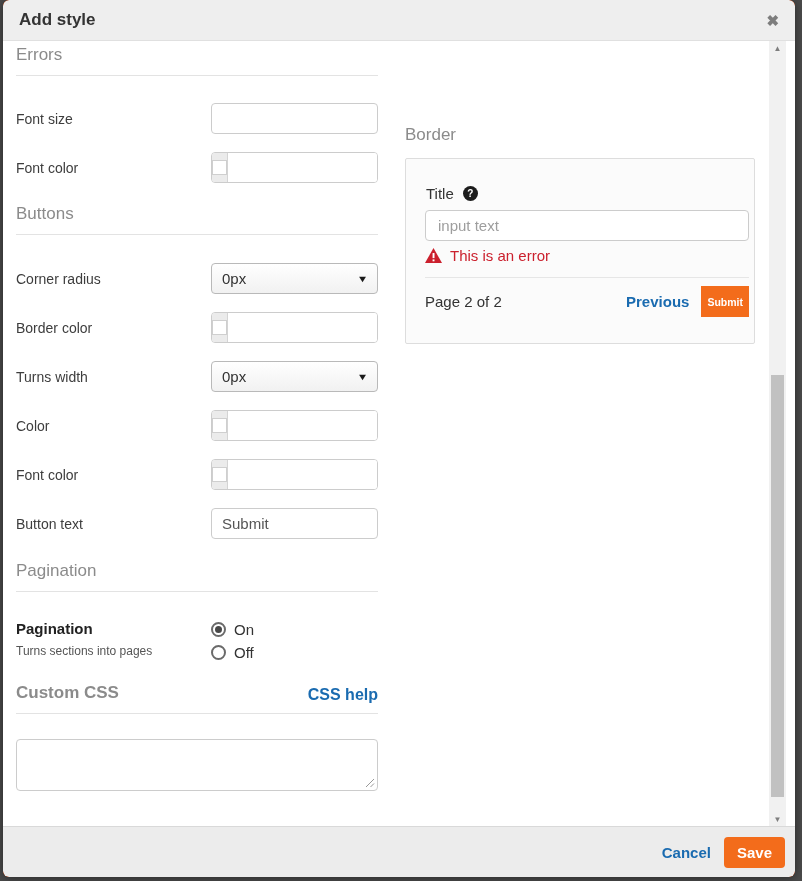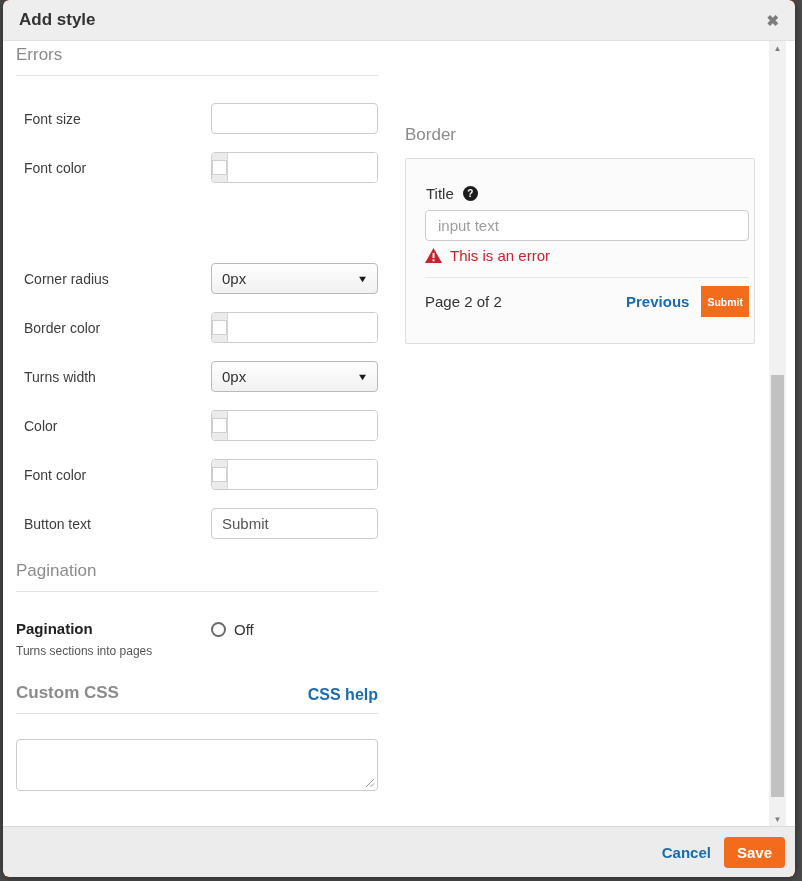--- a/index.html
+++ b/index.html
@@ -38,21 +38,21 @@
     position:absolute; left:0; width:362px;
     font-size:17px; color:#8b8b8b; padding-bottom:11px;
     border-bottom:1px solid #e3e3e3; line-height:19px;
   }
   .section-heading.with-link { display:flex; justify-content:space-between; align-items:flex-end;font-weight:bold; }
   .css-help-link { font-size:16px; color:#1a6bb0; text-decoration:none; cursor:pointer; line-height:15px; }
   .row {
     position:absolute; left:0; width:362px; height:31px;
     display:flex; align-items:center; justify-content:space-between;
   }
-  .lbl { font-size:14px; color:#3d3d3d;margin-left:8px; }
+  .lbl { font-size:14px; color:#3d3d3d; }
   .txt {
     width:167px; height:31px; border:1px solid #ccc; border-radius:4px;
     padding:0 10px; font-size:15px; color:#555; background:#fff;
     font-family:"Liberation Sans", sans-serif; outline:none;
   }
   .txt::placeholder { color:#9e9e9e; }
   .selectbox {
     width:167px; height:31px; border:1px solid #b9b9b9; border-radius:4px;
     background:linear-gradient(#ffffff,#f1f1f1);
     display:flex; align-items:center; padding:0 10px; cursor:pointer;gap:28px;
@@ -182,20 +182,21 @@
       <div class="row" style="top:111px;">
         <span class="lbl">Font color</span>
         <div class="colorfield">
           <span class="swatch">
               <span class="swatch-inner"></span>
             </span>
           <input type="text" class="swatch-text" value="" style="">
         </div>
       </div>
 
+      <div class="section-heading" style="top:163px;">Buttons</div>
 
       <div class="row" style="top:222px;">
         <span class="lbl">Corner radius</span>
         <div class="selectbox">
           <span class="select-value">0px</span>
           <span class="caret">▼</span>
         </div>
       </div>
 
       <div class="row" style="top:271px;">
@@ -242,20 +243,26 @@
       </div>
 
       <div class="section-heading" style="top:520px;">Pagination</div>
 
       <div class="pg-row" style="top:578px;">
         <div class="pg-label-wrap">
           <div class="pg-label">Pagination</div>
           <div class="pg-desc">Turns sections into pages</div>
         </div>
         <div class="pg-radios">
+          <div class="radio-line">
+            <span class="radio checked">
+                <span class="dot"></span>
+              </span>
+            <span class="radio-label">On</span>
+          </div>
           <div class="radio-line">
             <span class="radio"></span>
             <span class="radio-label">Off</span>
           </div>
         </div>
       </div>
 
       <div class="section-heading with-link" style="top:642px;">
         <span>Custom CSS</span>
         <a class="css-help-link">CSS help</a>

